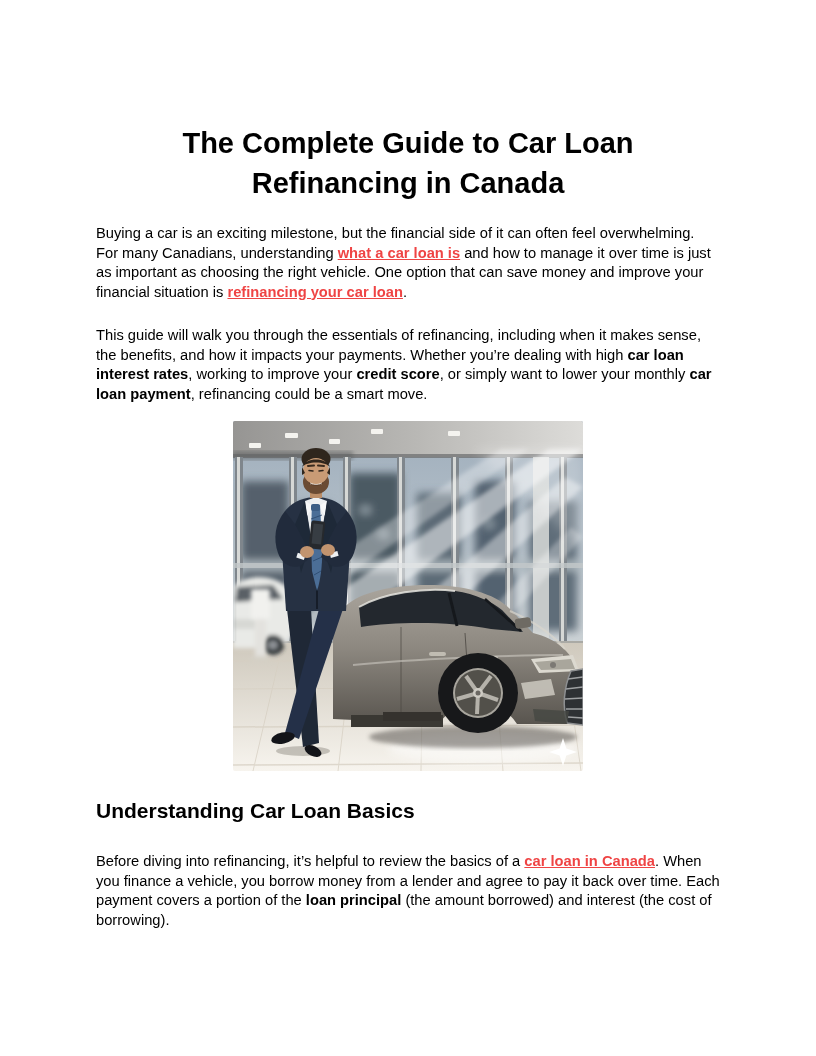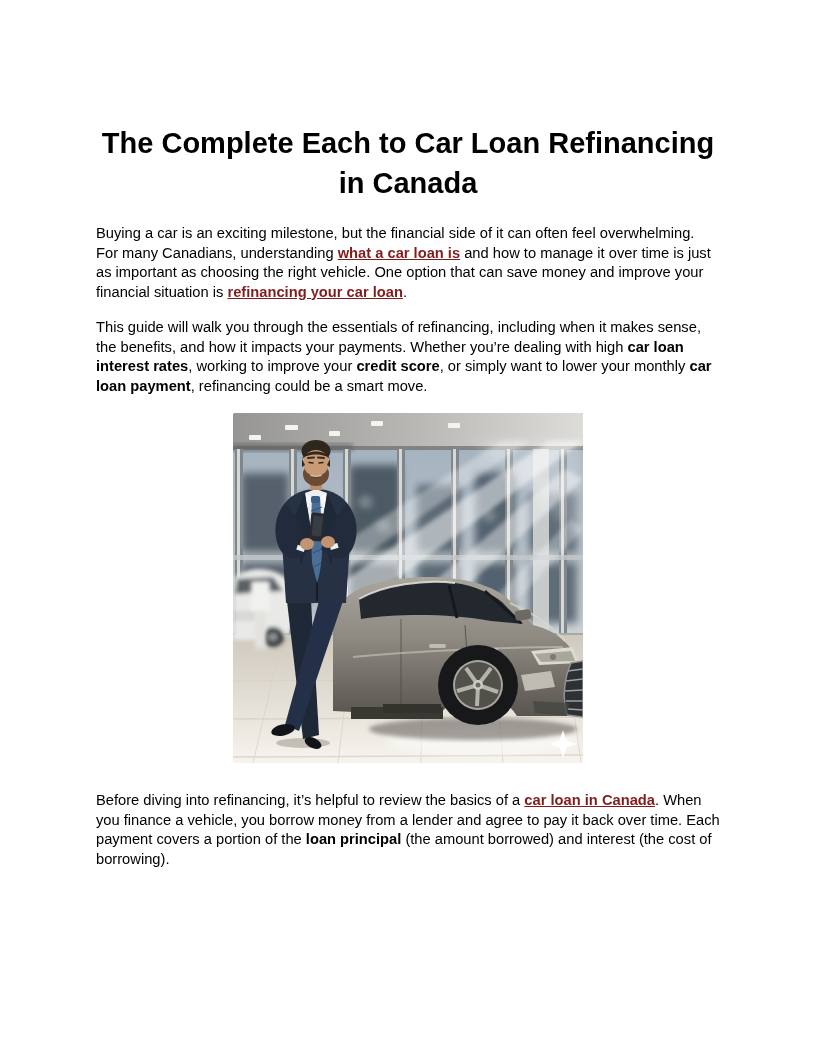--- a/index.html
+++ b/index.html
@@ -6,36 +6,36 @@
   .page {
     position:relative; width:816px; height:1056px; margin:0 auto;
     background:#ffffff; box-sizing:border-box; padding:0 96px;
     overflow:hidden; font-family:"Liberation Sans", sans-serif; color:#000;
   }
   h1.doc-title {
     margin:123px 0 0 0; font-size:29px; line-height:40px; font-weight:700;
     text-align:center; color:#000;
   }
   p.body-para { font-size:14.7px; line-height:19.5px; margin:21px 0 0 0; }
-  p.p2 { margin-top:16px; }
+  p.p2 { margin-top:24px; }
   p.p3 { margin-top:28px; }
-  a.doc-link { color:#7f1d1d; font-weight:700; cursor:pointer; }
+  a.doc-link { color:#ef4444; font-weight:700; cursor:pointer; }
   .b { font-weight:700; }
   figure.hero {
     display:block; width:350px; height:350px; margin:17px auto 0 auto;
     padding:0; border-radius:2px; overflow:hidden;
   }
   h2.section-heading { margin:27px 0 0 0; font-size:21px; line-height:26px; font-weight:700; }
 </style>
 </head>
 <body>
 
 <div class="page">
 
-  <h1 class="doc-title">The Complete Each to Car Loan Refinancing in Canada</h1>
+  <h1 class="doc-title">The Complete Guide to Car Loan Refinancing in Canada</h1>
 
   <p class="body-para p1"><span class="">Buying a car is an exciting milestone, but the financial side of it can often feel overwhelming. For many Canadians, understanding </span><a href="#" class="doc-link">what a car loan is</a><span class=""> and how to manage it over time is just as important as choosing the right vehicle. One option that can save money and improve your financial situation is </span><a href="#" class="doc-link">refinancing your car loan</a><span class="">.</span></p>
 
   <p class="body-para p2"><span class="">This guide will walk you through the essentials of refinancing, including when it makes sense, the benefits, and how it impacts your payments. Whether you’re dealing with high </span><span class="b">car loan interest rates</span><span class="">, working to improve your </span><span class="b">credit score</span><span class="">, or simply want to lower your monthly </span><span class="b">car loan payment</span><span class="">, refinancing could be a smart move.</span></p>
 
   <figure class="hero" aria-label="Smiling man in a navy suit using a smartphone while standing beside a silver sedan in a bright car showroom">
     <svg viewBox="0 0 350 350" width="350" height="350">
       <defs>
         <linearGradient id="gGlass" x1="0" y1="0" x2="0" y2="1">
           <stop offset="0" stop-color="#9eadbb"></stop>
@@ -251,16 +251,17 @@
           <line x1="76" y1="49.5" x2="80" y2="50"></line>
             <line x1="86" y1="50" x2="90" y2="49.5"></line>
         </g>
         <path d="M76,62 C80,65 86,65 90,62" stroke="#5a3c28" stroke-width="1" fill="none"></path>
       </g>
 
       <path d="M330,317 L333.4,327.6 L344,331 L333.4,334.4 L330,345 L326.6,334.4 L316,331 L326.6,327.6 Z" fill="#ffffff" opacity="0.95"></path>
     </svg>
   </figure>
 
+  <h2 class="section-heading">Understanding Car Loan Basics</h2>
 
   <p class="body-para p3"><span class="">Before diving into refinancing, it’s helpful to review the basics of a </span><a href="#" class="doc-link">car loan in Canada</a><span class="">. When you finance a vehicle, you borrow money from a lender and agree to pay it back over time. Each payment covers a portion of the </span><span class="b">loan principal</span><span class=""> (the amount borrowed) and interest (the cost of borrowing).</span></p>
 
 </div>
 
 </body></html>

